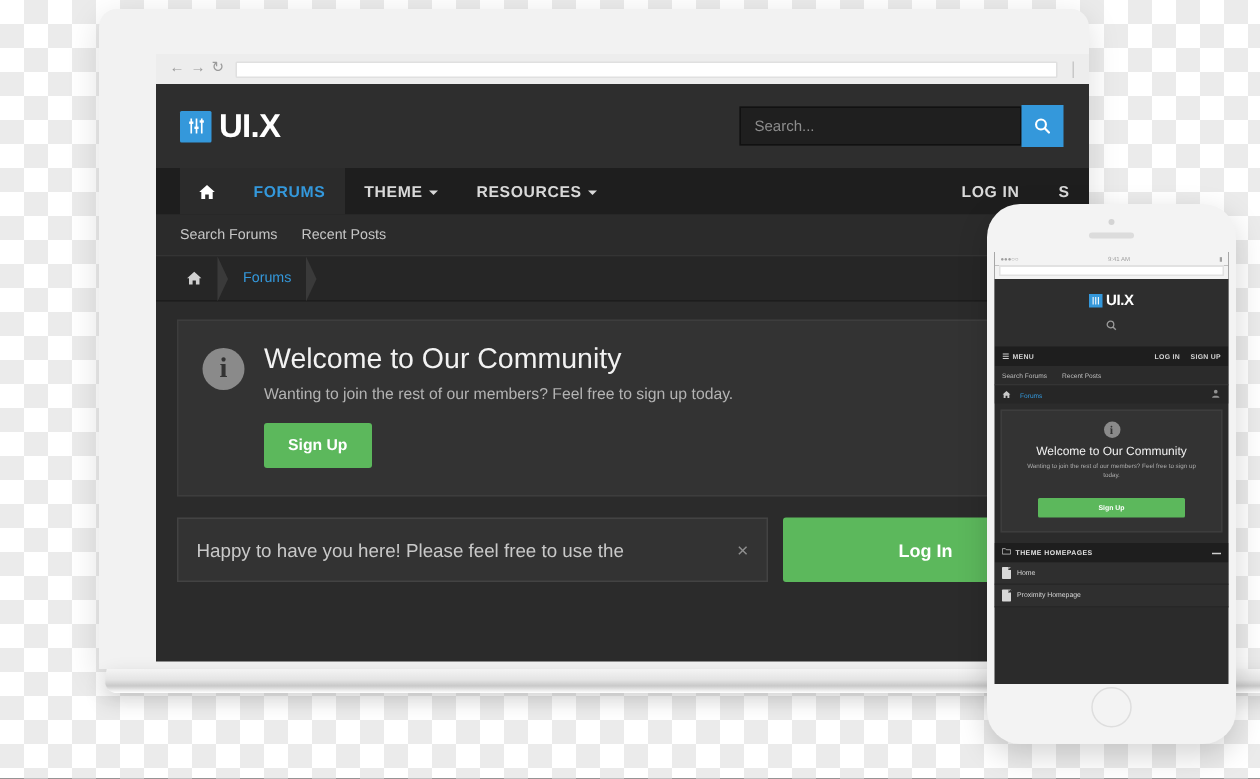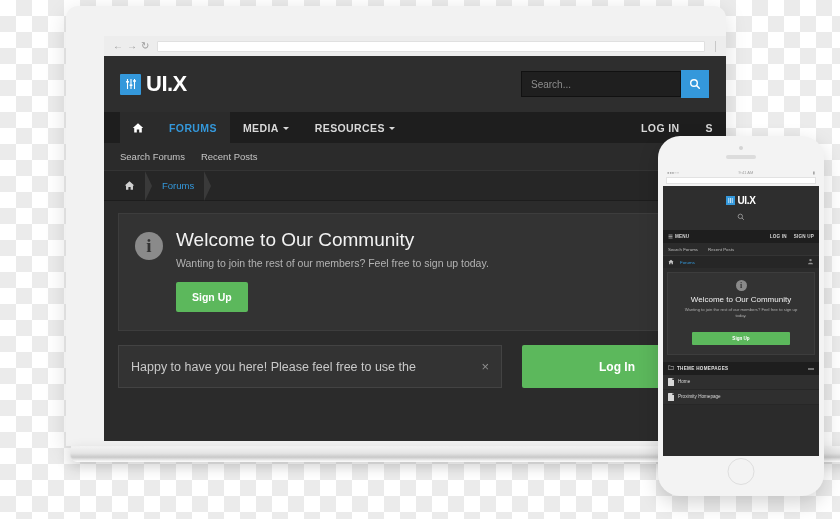--- a/index.html
+++ b/index.html
@@ -72,21 +72,21 @@
   #logo { display: flex; align-items: center; gap: 5px; }
   #logo-mark {
     width: 21px; height: 21px; background: #3498db;
     display: flex; align-items: center; justify-content: center;
     border-radius: 1px;
   }
   #logo-text { color: #ffffff; font-size: 22px; font-weight: bold; letter-spacing: -0.5px; }
 
   #header-search { display: flex; align-items: center; }
   #search-input-box {
-    width: 160px; height: 26px;
+    width: 188px; height: 26px;
     background: #1f1f1f; border: 1px solid #111;
     color: #8d8d8d; font-size: 10px;
     display: flex; align-items: center; padding-left: 9px;
     font-family: "Liberation Sans", sans-serif;
   }
   #search-btn {
     width: 28px; height: 28px; background: #3498db;
     display: flex; align-items: center; justify-content: center;
     border: none; cursor: pointer;
   }
@@ -149,21 +149,21 @@
   }
   #welcome-title { color: #f2f2f2; font-size: 19px; font-weight: normal; margin-bottom: 6px; }
   #welcome-sub { color: #b3b3b3; font-size: 10.5px; margin-bottom: 13px; }
   .btn-green {
     background: #5cb85c; color: #fff; border: none;
     font-size: 10.5px; font-weight: bold;
     padding: 9px 16px; cursor: pointer; border-radius: 2px;
     font-family: "Liberation Sans", sans-serif;
   }
 
-  #lower-row { display: flex; gap: 20px; padding: 0 14px; margin-top: 14px; }
+  #lower-row { display: flex; gap: 10px; padding: 0 14px; margin-top: 14px; }
   #notice-box {
     flex: 1; background: #333333; border: 1px solid #434343;
     padding: 13px 12px; display: flex; align-items: center;
     color: #c9c9c9; font-size: 12.5px;
   }
   #notice-close { margin-left: auto; color: #8f8f8f; font-size: 13px; cursor: pointer; padding-left: 8px; }
   #login-btn-big {
     width: 190px; background: #5cb85c; color: #fff;
     border: none; font-size: 12px; font-weight: bold;
     display: flex; align-items: center; justify-content: center;
@@ -304,21 +304,21 @@
     <div id="nav-bar">
       <div class="nav-item home">
         <svg width="12" height="12" viewBox="0 0 12 12">
           <path d="M6 1.3 L11.2 6 L9.8 6 L9.8 10.6 L7.2 10.6 L7.2 7.6 L4.8 7.6 L4.8 10.6 L2.2 10.6 L2.2 6 L0.8 6 Z" fill="#ffffff"></path>
         </svg>
       </div>
       <div class="nav-item active">
         <span>FORUMS</span>
       </div>
       <div class="nav-item">
-        <span>MEDIA</span>
+        <span>THEME</span>
         <span class="caret"></span>
       </div>
       <div class="nav-item">
         <span>RESOURCES</span>
         <span class="caret"></span>
       </div>
       <div id="nav-right">
         <div class="nav-item">
           <span>LOG IN</span>
         </div>

